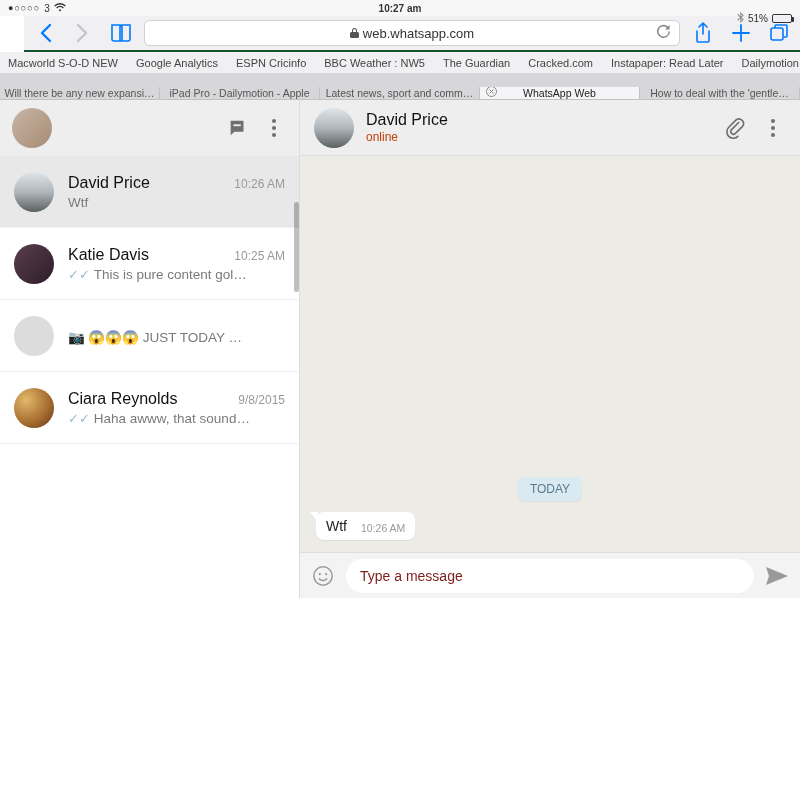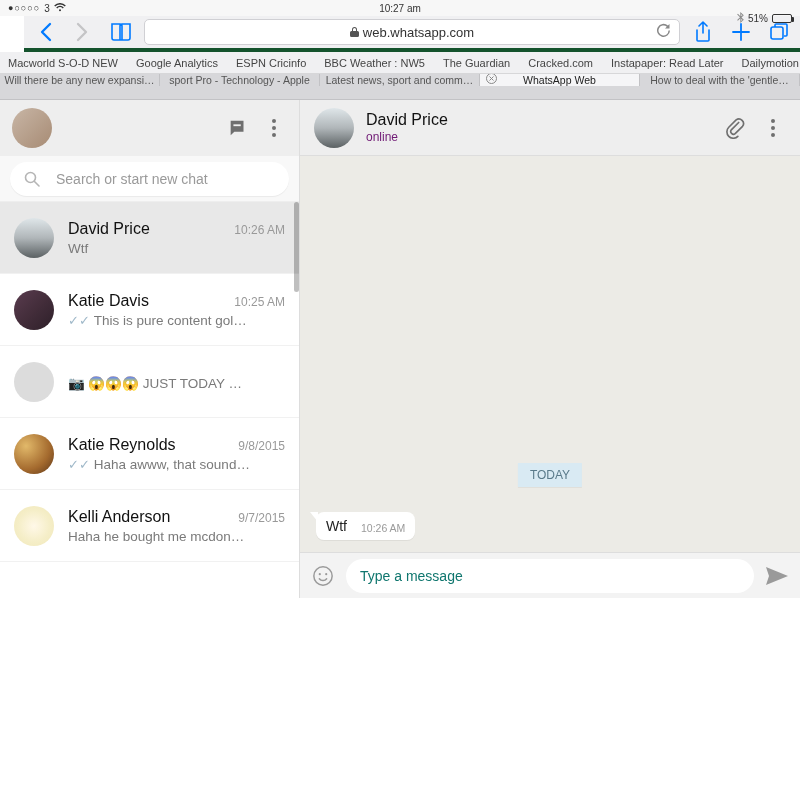--- a/index.html
+++ b/index.html
@@ -3,40 +3,40 @@
 <meta charset="utf-8">
 <style>
 * { margin: 0; padding: 0; box-sizing: border-box; font-family: -apple-system, "Helvetica Neue", Arial, sans-serif; }
 body { width: 800px; height: 800px; background: #fff; overflow: hidden; }
 .wrap { width: 800px; margin: 0 auto; }
 
 
 .statusbar { height: 16px; background: #f7f7f7; font-size: 10px; color: #333; display: flex; align-items: center; padding: 0 8px; position: relative; }
 .sb-left { display: flex; align-items: center; gap: 4px; }
 .sb-dots { letter-spacing: 1px; font-size: 9px; }
-.sb-center { position: absolute; left: 50%; transform: translateX(-50%); font-weight: 400; }
+.sb-center { position: absolute; left: 50%; transform: translateX(-50%); font-weight: 700; }
 .sb-right { margin-left: auto; display: flex; align-items: center; gap: 4px; margin-top: 20px; }
 .battery { width: 20px; height: 9px; border: 1px solid #333; border-radius: 2px; position: relative; }
 .battery::after { content: ""; position: absolute; right: -3px; top: 2px; width: 2px; height: 5px; background: #333; border-radius: 0 1px 1px 0; }
 .battery-fill { height: 100%; background: #333; }
 
 
-.toolbar { height: 36px; background: #f0f0f2; border-bottom: 4px solid #14532d; display: flex; align-items: center; padding: 0 6px; gap: 8px; margin-left: 24px; }
+.toolbar { height: 36px; background: #f0f0f2; border-bottom: 2px solid #14532d; display: flex; align-items: center; padding: 0 6px; gap: 8px; margin-left: 24px; }
 .tb-btn { width: 30px; height: 30px; display: flex; align-items: center; justify-content: center; color: #007aff; font-size: 20px; }
 .tb-btn.disabled { color: #c4c4c6; }
 .addrbar { flex: 1; height: 26px; background: #fff; border: 1px solid #d0d0d4; border-radius: 5px; display: flex; align-items: center; justify-content: center; position: relative; color: #333; font-size: 13px; }
 .addrbar .lock { font-size: 11px; margin-right: 4px; color: #555; }
 .addrbar .reload { position: absolute; right: 8px; color: #777; font-size: 14px; }
 
 
 .bookmarks { height: 22px; background: #f0f0f2; display: flex; align-items: center; padding: 0 8px; gap: 18px; font-size: 11px; color: #444; border-bottom: 1px solid #d7d7d9; }
 .bm { white-space: nowrap; }
 
 
-.tabsrow { height: 26px; background: #d7d7da; display: flex; align-items: flex-start; border-bottom: 1px solid #c2c2c5; }
+.tabsrow { height: 26px; background: #d7d7da; display: flex; align-items: flex-end; border-bottom: 1px solid #c2c2c5; }
 .tab { flex: 1; display: flex; align-items: center; justify-content: center; font-size: 10.5px; color: #555; border-right: 1px solid #c2c2c5; background: #d7d7da; padding: 0 6px; overflow: hidden; white-space: nowrap; text-overflow: ellipsis; position: relative; }
 .tab.active { background: #f5f5f7; color: #222; }
 .tab .tab-close { position: absolute; left: 6px; font-size: 12px; color: #777; }
 
 
 .wa { display: flex; height: 498px; }
 .wa-left { width: 300px; display: flex; flex-direction: column; border-right: 1px solid #ddd; position: relative; }
 .wa-left-header { height: 56px; background: #eeeeee; display: flex; align-items: center; padding: 0 12px; gap: 10px; }
 .avatar { width: 40px; height: 40px; border-radius: 50%; background: #ccc; flex: none; }
 .wa-left-header .spacer { flex: 1; }
@@ -53,32 +53,32 @@
 .chat-top { display: flex; align-items: baseline; }
 .chat-name { font-size: 16px; color: #111; }
 .chat-time { margin-left: auto; font-size: 12px; color: #999; }
 .chat-preview { font-size: 13.5px; color: #7a7a7a; white-space: nowrap; overflow: hidden; text-overflow: ellipsis; margin-top: 3px; display: flex; align-items: center; gap: 4px; }
 .ticks { color: #9fb8c9; font-size: 13px; }
 .scrollhint { position: absolute; right: 0; top: 102px; width: 5px; height: 90px; background: rgba(0,0,0,0.25); border-radius: 3px; }
 
 .wa-right { flex: 1; display: flex; flex-direction: column; background: #ecebe6; }
 .wa-right-header { height: 56px; background: #eeeeee; display: flex; align-items: center; padding: 0 14px; gap: 12px; border-bottom: 1px solid #ddd; }
 .wh-name { font-size: 16px; color: #111; }
-.wh-status { font-size: 12px; color: #701a75; margin-top: 1px; }
+.wh-status { font-size: 12px; color: #c2410c; margin-top: 1px; }
 .wa-right-header .spacer { flex: 1; }
 
 .conv { flex: 1; position: relative; background: #ecebe6; }
-.day-pill { position: absolute; bottom: 65px; left: 50%; transform: translateX(-50%); background: #d9eaf3; color: #5a7a8a; font-size: 12px; padding: 5px 12px; border-radius: 0; box-shadow: 0 1px 0 rgba(0,0,0,0.05); }
+.day-pill { position: absolute; bottom: 51px; left: 50%; transform: translateX(-50%); background: #d9eaf3; color: #5a7a8a; font-size: 12px; padding: 5px 12px; border-radius: 6px; box-shadow: 0 1px 0 rgba(0,0,0,0.05); }
 .msg-in { position: absolute; bottom: 12px; left: 16px; background: #fff; border-radius: 8px; padding: 6px 10px; box-shadow: 0 1px 0 rgba(0,0,0,0.06); display: flex; align-items: flex-end; gap: 14px; }
 .msg-in::before { content: ""; position: absolute; left: -6px; top: 0; width: 0; height: 0; border-top: 0 solid transparent; border-bottom: 10px solid transparent; border-right: 8px solid #fff; }
 .msg-text { font-size: 14px; color: #222; }
 .msg-time { font-size: 10.5px; color: #9a9a9a; }
 
 .composer { height: 46px; background: #f3f3f3; display: flex; align-items: center; padding: 0 10px; gap: 10px; border-top: 1px solid #ddd; }
-.composer-input { flex: 1; height: 34px; background: #fff; border-radius: 17px; display: flex; align-items: center; padding: 0 14px; color: #0f766e; font-size: 14px; }
+.composer-input { flex: 1; height: 34px; background: #fff; border-radius: 17px; display: flex; align-items: center; padding: 0 14px; color: #7f1d1d; font-size: 14px; }
 
 .av-gradient1 { background: linear-gradient(135deg,#c8b6a6,#a78b74); }
 .av-gradient2 { background: linear-gradient(135deg,#5a3c4e,#2d1f28); }
 .av-gradient3 { background: #dcdcdc; }
 .av-gradient4 { background: radial-gradient(circle at 30% 30%, #e2b96a, #a46a2e 60%, #5b3518); }
 .av-gradient5 { background: radial-gradient(circle at 50% 50%, #fff8e8, #f5eec8 55%, #f0e7b8); }
 .av-david { background: linear-gradient(180deg,#dfe6e9 0%, #b0b6b9 50%, #5b6163 100%); }
 .wifi { display:inline-block; }
 </style>
 </head>
@@ -164,21 +164,21 @@
   <span class="bm">Instapaper: Read Later</span>
   <span class="bm">Dailymotion</span>
 
 </div>
 
 <div class="tabsrow">
   <div class="tab">
         <span>Will there be any new expansi…</span>
       </div>
   <div class="tab">
-        <span>sport Pro - Technology - Apple</span>
+        <span>iPad Pro - Dailymotion - Apple</span>
       </div>
   <div class="tab">
         <span>Latest news, sport and comm…</span>
       </div>
   <div class="tab active">
     <span class="tab-close">
       <svg width="11" height="11" viewBox="0 0 11 11">
             <circle cx="5.5" cy="5.5" r="5" fill="none" stroke="#888" stroke-width="1"></circle>
             <path d="M3.5 3.5l4 4M7.5 3.5l-4 4" stroke="#888" stroke-width="1"></path>
           </svg>
@@ -201,29 +201,20 @@
               <path d="M4 4h14v12H8l-4 4V4z" fill="#6f6f6f"></path>
               <rect x="7" y="8" width="8" height="2" fill="#eee"></rect>
             </svg>
       </div>
       <div class="hicon">
         <svg width="4" height="18" viewBox="0 0 4 18">
               <circle cx="2" cy="2" r="2" fill="#6f6f6f"></circle>
               <circle cx="2" cy="9" r="2" fill="#6f6f6f"></circle>
               <circle cx="2" cy="16" r="2" fill="#6f6f6f"></circle>
             </svg>
-      </div>
-    </div>
-    <div class="wa-search">
-      <div class="wa-search-box">
-        <svg width="16" height="16" viewBox="0 0 16 16">
-              <circle cx="6.5" cy="6.5" r="5" fill="none" stroke="#b5b5b5" stroke-width="1.6"></circle>
-              <path d="M10.5 10.5L15 15" stroke="#b5b5b5" stroke-width="1.6" stroke-linecap="round"></path>
-            </svg>
-        <span>Search or start new chat</span>
       </div>
     </div>
     <div class="chatlist">
       <div class="chat-item selected">
         <div class="avatar av-david"></div>
         <div class="chat-body">
           <div class="chat-top">
                 <span class="chat-name">David Price</span>
                 <span class="chat-time">10:26 AM</span>
               </div>
@@ -250,38 +241,26 @@
         <div class="chat-body">
           <div class="chat-preview">
                 <span>📷 😱😱😱 JUST TODAY …</span>
               </div>
         </div>
       </div>
       <div class="chat-item">
         <div class="avatar av-gradient4"></div>
         <div class="chat-body">
           <div class="chat-top">
-                <span class="chat-name">Katie Reynolds</span>
+                <span class="chat-name">Ciara Reynolds</span>
                 <span class="chat-time">9/8/2015</span>
               </div>
           <div class="chat-preview">
                 <span class="ticks">✓✓</span>
                 <span>Haha awww, that sound…</span>
-              </div>
-        </div>
-      </div>
-      <div class="chat-item">
-        <div class="avatar av-gradient5"></div>
-        <div class="chat-body">
-          <div class="chat-top">
-                <span class="chat-name">Kelli Anderson</span>
-                <span class="chat-time">9/7/2015</span>
-              </div>
-          <div class="chat-preview">
-                <span>Haha he bought me mcdon…</span>
               </div>
         </div>
       </div>
     </div>
     <div class="scrollhint"></div>
   </div>
 
   <div class="wa-right">
     <div class="wa-right-header">
       <div class="avatar av-david"></div>

